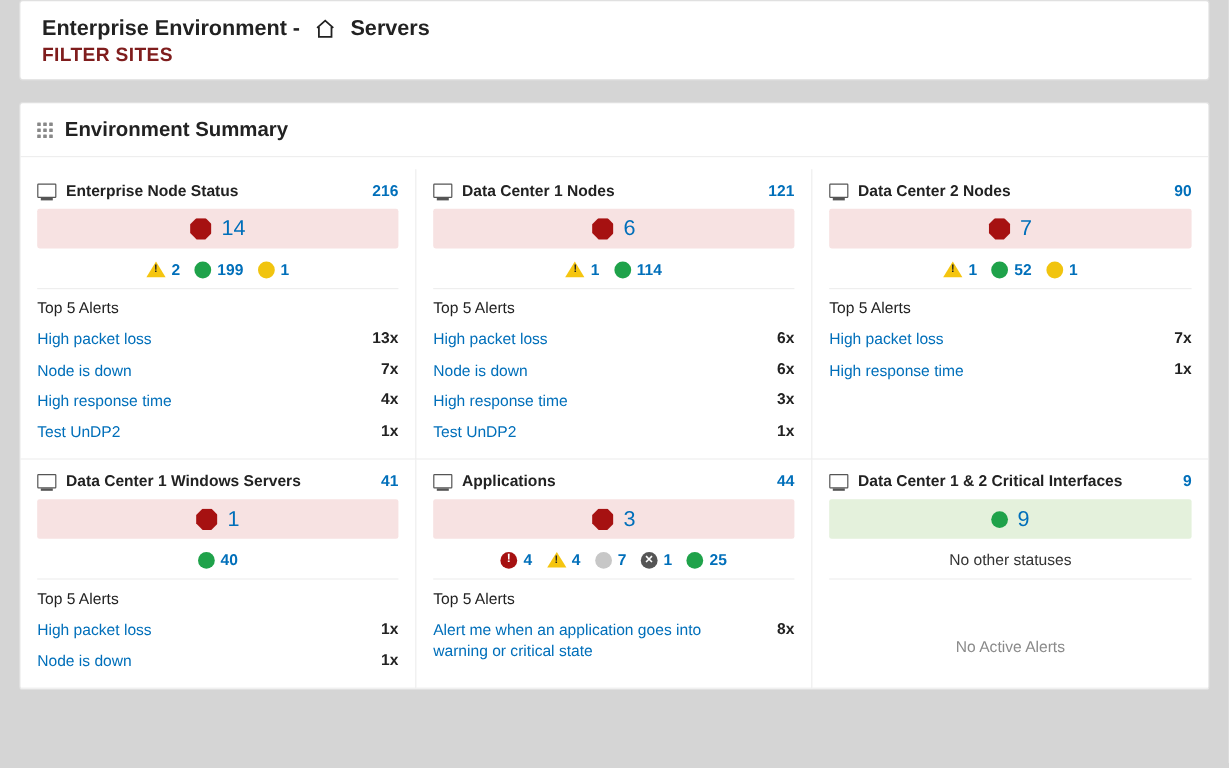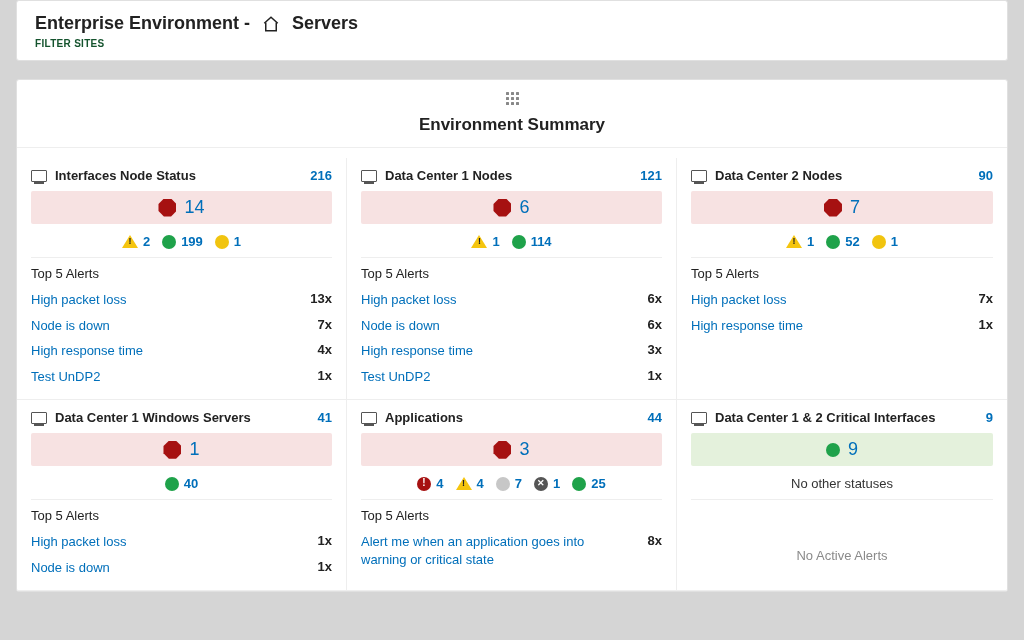--- a/index.html
+++ b/index.html
@@ -27,38 +27,37 @@
     color: #222;
     display: flex;
     align-items: center;
     gap: 12px;
   }
   .home-icon {
     display: inline-flex;
     align-items: center;
   }
   .filter-sites {
-    color: #14532d;
+    color: #7f1d1d;
     font-weight: 700;
-    font-size: 10px;
+    font-size: 16px;
     margin-top: 4px;
     letter-spacing: 0.3px;
     cursor: pointer;
     display: inline-block;
   }
   .summary-panel {
     margin-top: 18px;
   }
   .summary-header {
     display: flex;
     align-items: center;
     gap: 10px;
-    padding: 12px 28px;
+    padding: 12px 14px;
     border-bottom: 1px solid #eee;
-    flex-direction: column;
   }
   .drag-handle {
     display: grid;
     grid-template-columns: repeat(3, 3px);
     grid-template-rows: repeat(3, 3px);
     gap: 2px;
   }
   .drag-handle span {
     width: 3px; height: 3px; background: #888; border-radius: 0.5px;
   }
@@ -218,21 +217,21 @@
         <span></span>
         <span></span>
     </div>
     <div class="summary-title">Environment Summary</div>
   </div>
   <div class="cards" id="cards">
       <div class="card">
         <div class="card-head">
           <div class="card-head-left">
             <div class="monitor-icon"></div>
-            <span>Interfaces Node Status</span>
+            <span>Enterprise Node Status</span>
           </div>
           <span class="card-count">216</span>
         </div>
         <div class="hero red">
           <span class="icon">
             <div class="oct"></div>
           </span>
           <span class="hero-num">14</span>
         </div>
         <div class="status-row">

